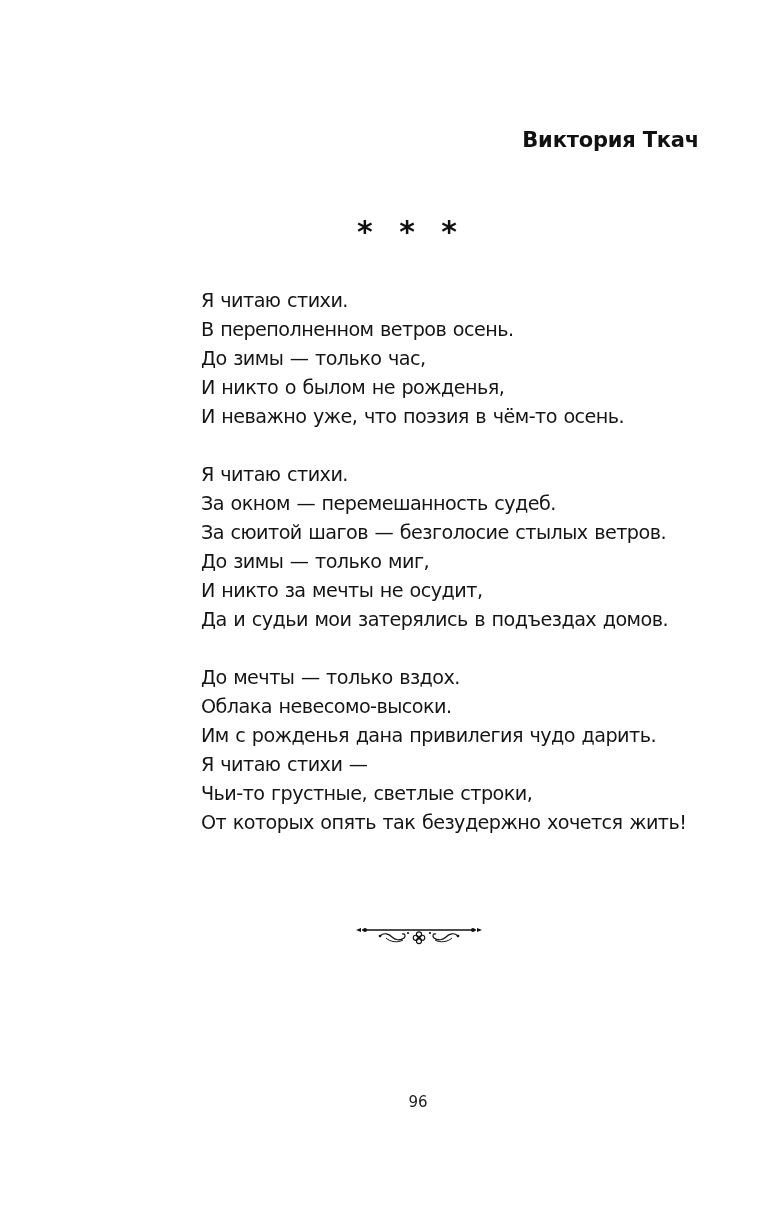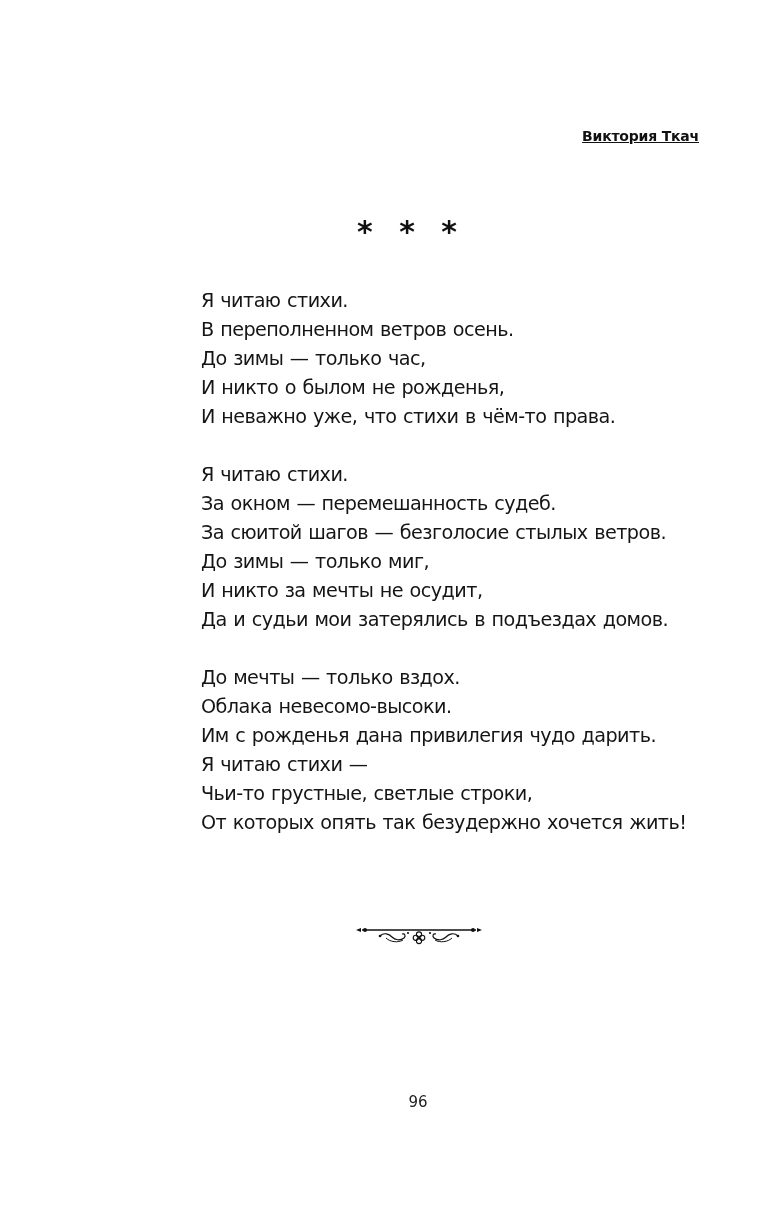--- a/index.html
+++ b/index.html
@@ -14,25 +14,24 @@
       overflow: hidden;
       color: #111111;
       font-family: "DejaVu Sans", sans-serif;
     }
     .author {
       position: absolute;
       right: 77px;
       top: 128px;
       font-family: "DejaVu Sans", sans-serif;
       font-weight: bold;
-      font-size: 14px;
+      font-size: 21px;
       letter-spacing: -0.2px;
       color: #111;
       white-space: nowrap;
-      text-decoration: underline;
     }
     .asterisks {
       position: absolute;
       left: 0;
       width: 100%;
       top: 212px;
       text-align: center;
       font-family: "DejaVu Sans", sans-serif;
       font-weight: bold;
       font-size: 30px;
@@ -88,21 +87,21 @@
 <div class="author">Виктория Ткач</div>
 
 <div class="asterisks">* * *</div>
 
 <div class="poem">
   <div class="stanza">
     <span class="line">Я читаю стихи.</span>
     <span class="line">В переполненном ветров осень.</span>
     <span class="line">До зимы — только час,</span>
     <span class="line">И никто о былом не рожденья,</span>
-    <span class="line">И неважно уже, что стихи в чём-то права.</span>
+    <span class="line">И неважно уже, что поэзия в чём-то осень.</span>
   </div>
   <div class="stanza">
     <span class="line">Я читаю стихи.</span>
     <span class="line">За окном — перемешанность судеб.</span>
     <span class="line">За сюитой шагов — безголосие стылых ветров.</span>
     <span class="line">До зимы — только миг,</span>
     <span class="line">И никто за мечты не осудит,</span>
     <span class="line">Да и судьи мои затерялись в подъездах домов.</span>
   </div>
   <div class="stanza">

